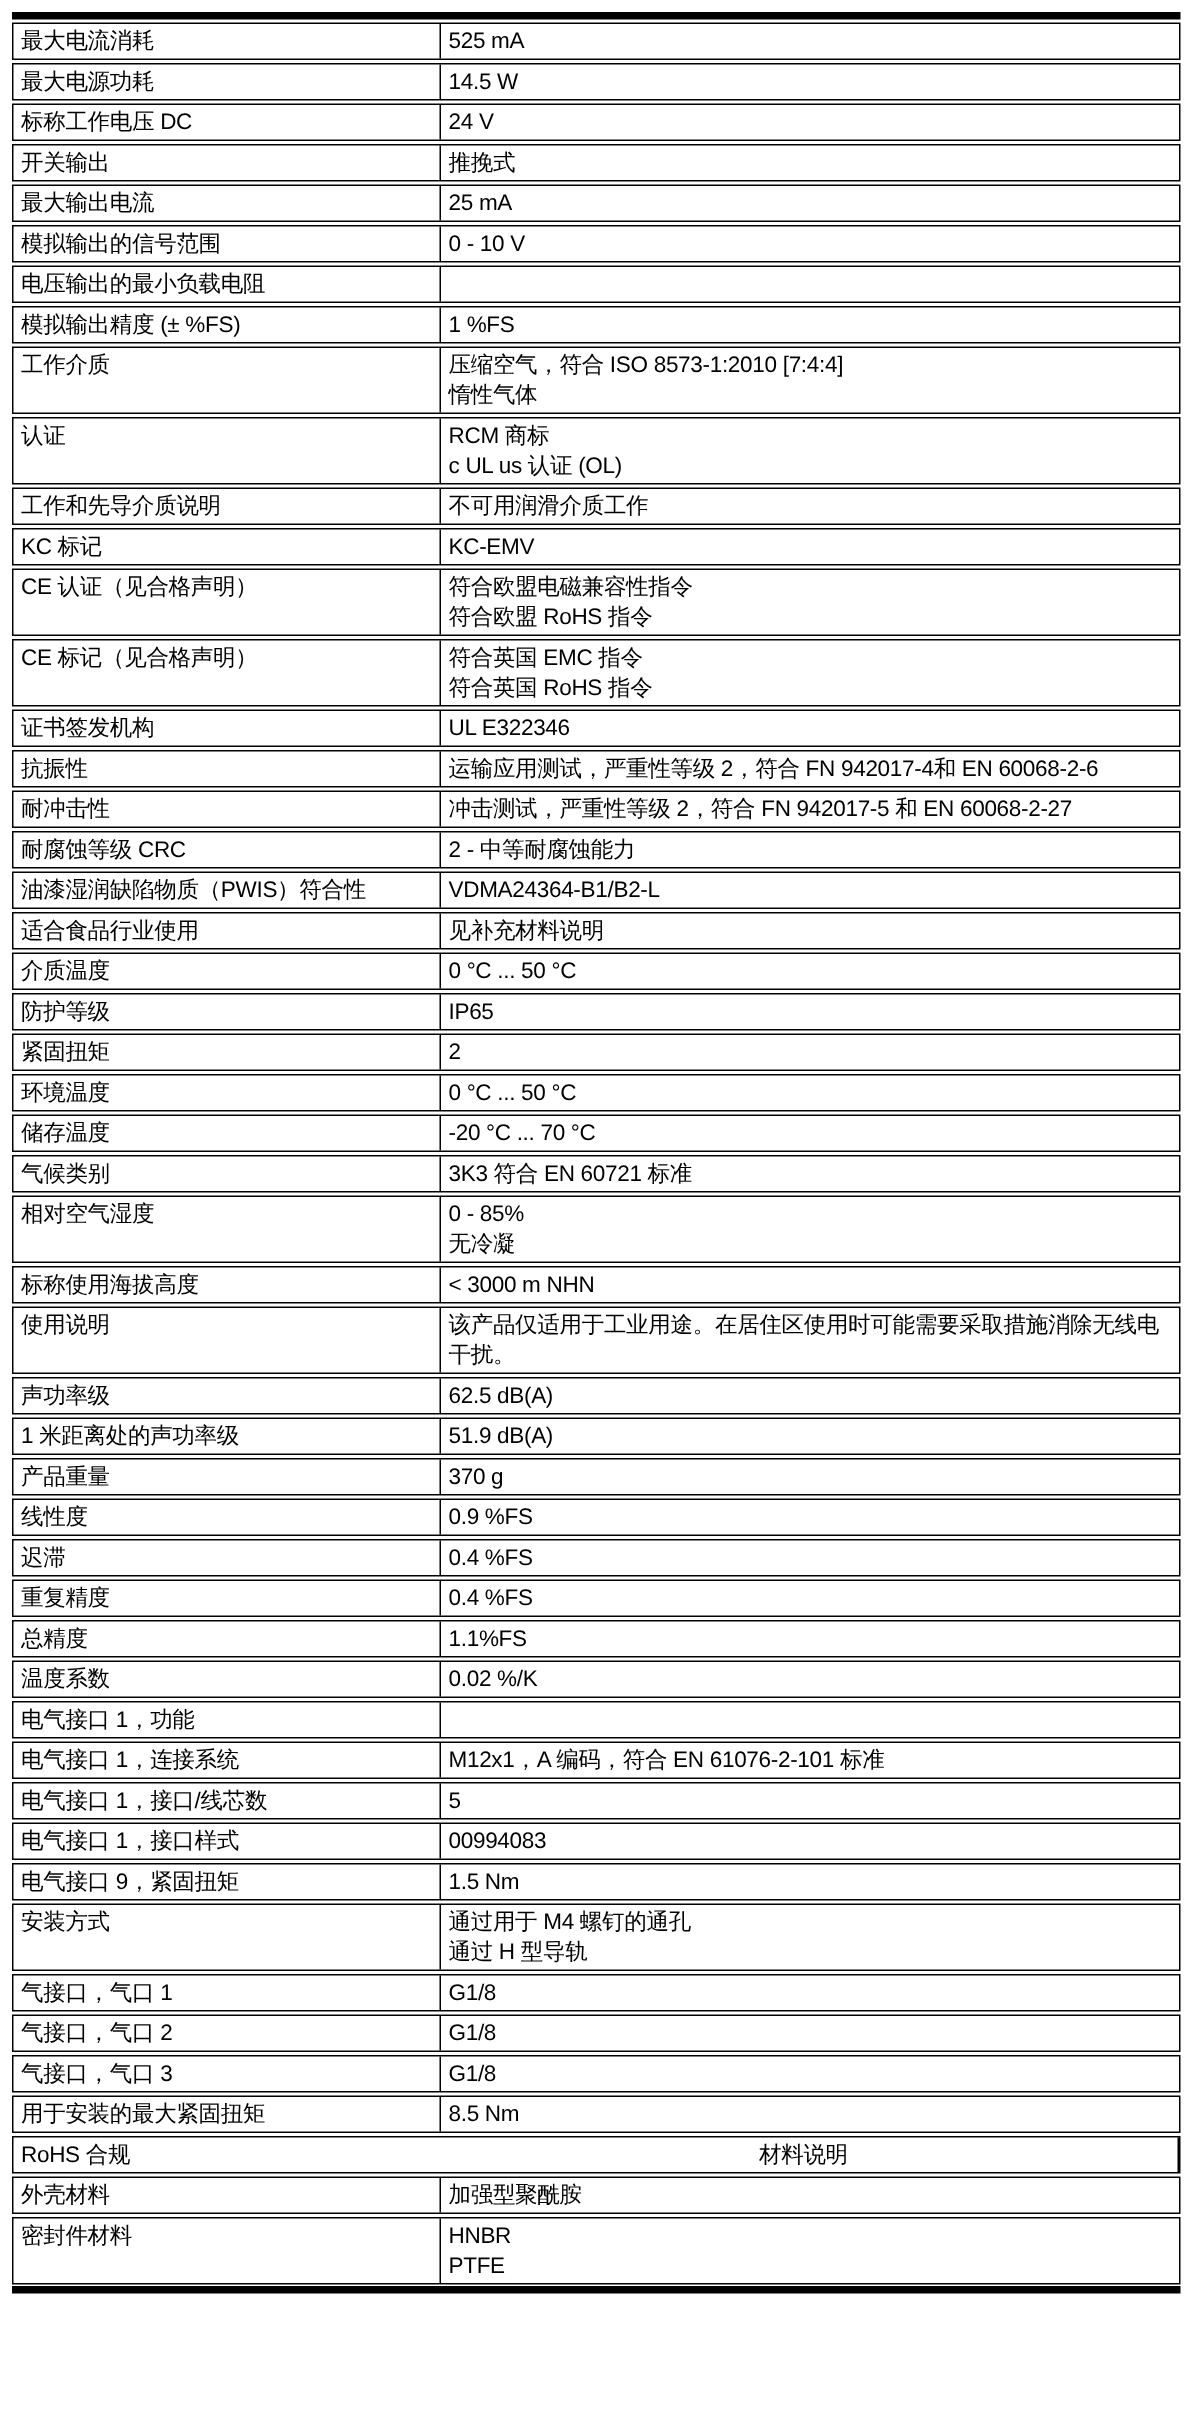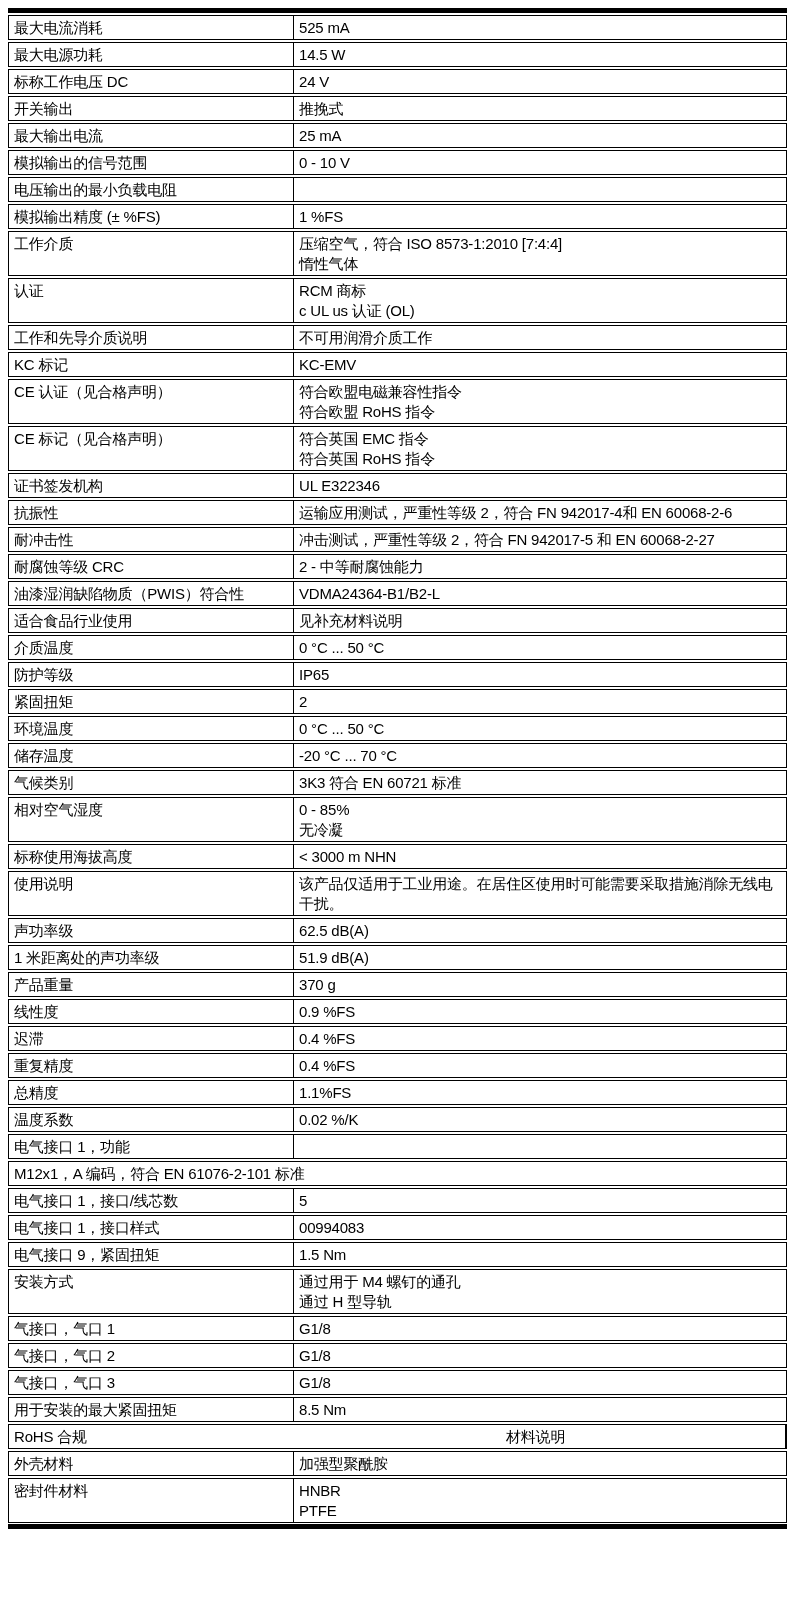--- a/index.html
+++ b/index.html
@@ -242,20 +242,21 @@
     <div class="cell label">温度系数</div>
     <div class="cell value">0.02 %/K</div>
   </div>
 
   <div class="row">
     <div class="cell label">电气接口 1，功能</div>
   </div>
 
 
   <div class="row">
+    <div class="cell label">电气接口 1，连接系统</div>
     <div class="cell value">M12x1，A 编码，符合 EN 61076-2-101 标准</div>
   </div>
 
   <div class="row">
     <div class="cell label">电气接口 1，接口/线芯数</div>
     <div class="cell value">5</div>
   </div>
 
   <div class="row">
     <div class="cell label">电气接口 1，接口样式</div>

